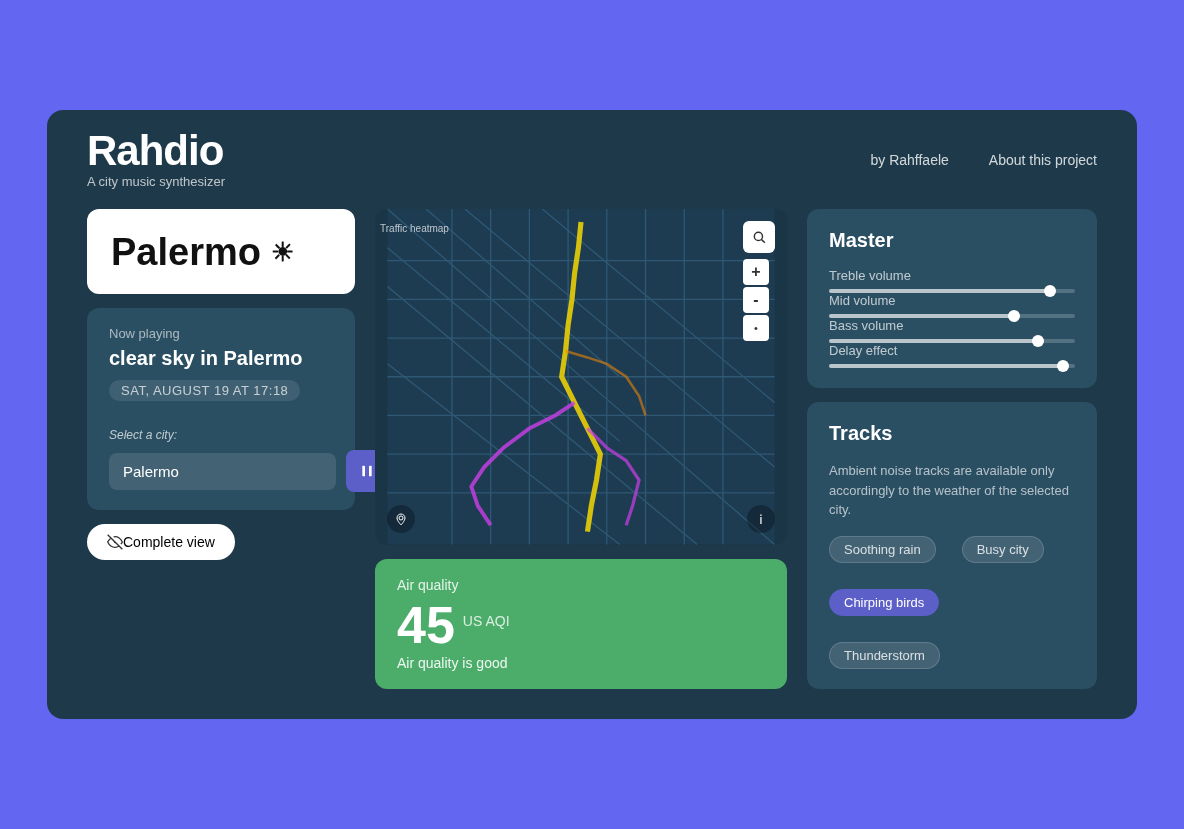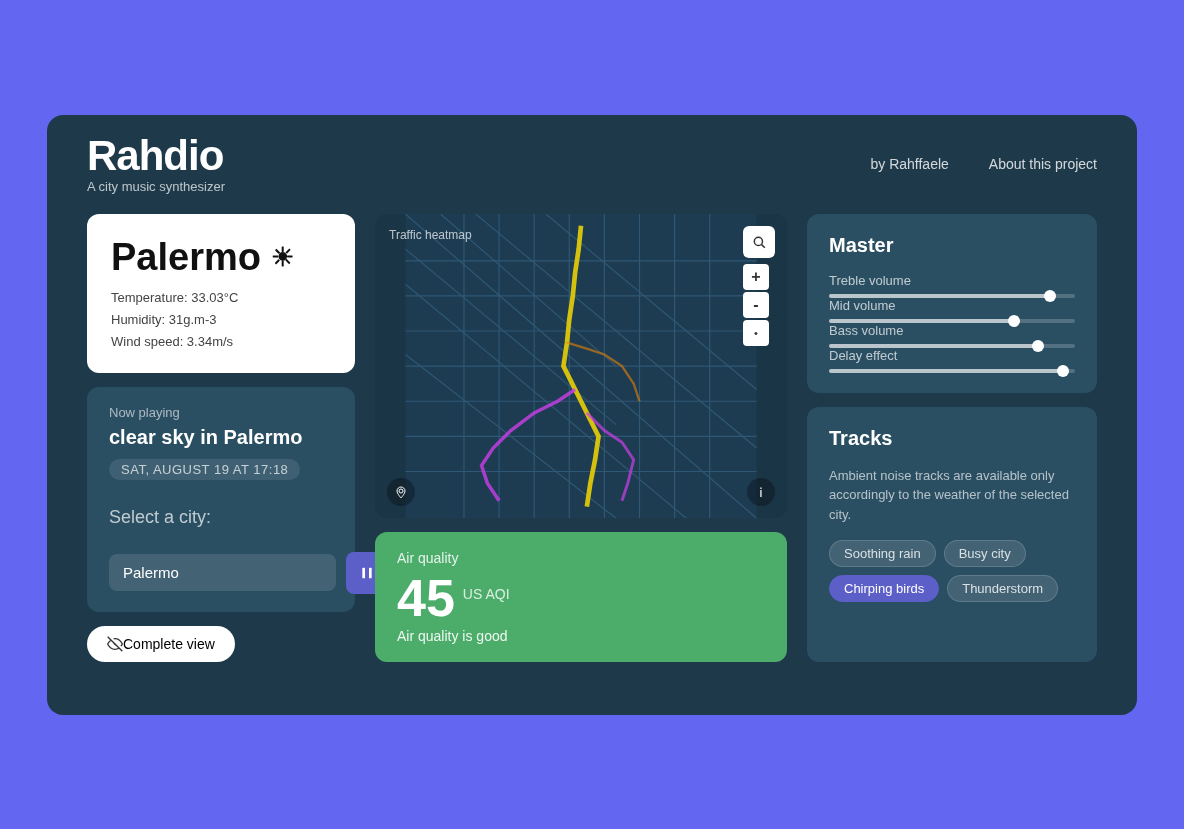--- a/index.html
+++ b/index.html
@@ -107,22 +107,23 @@
       background: rgba(255,255,255,0.1);
       border-radius: 20px;
       padding: 3px 12px;
       color: rgba(255,255,255,0.7);
       font-size: 13px;
       letter-spacing: 0.5px;
       margin-bottom: 27px;
     }
     .select-city-label {
       color: rgba(255,255,255,0.7);
-      font-size: 18px;
-      margin-bottom: 24px;
+      font-size: 12px;
+      margin-bottom: 8px;
+      font-style: italic;
     }
     .city-input-row {
       display: flex;
       gap: 10px;
       align-items: center;
     }
     .city-input {
       background: rgba(255,255,255,0.12);
       border: none;
       border-radius: 8px;
@@ -173,24 +174,24 @@
     .map-section {
       background: #1a3545;
       border-radius: 12px;
       overflow: hidden;
       position: relative;
       flex: 1;
       min-height: 260px;
     }
     .map-label {
       color: rgba(255,255,255,0.7);
-      font-size: 12px;
+      font-size: 10px;
       position: absolute;
       top: 14px;
-      left: 14px;
+      left: 5px;
       z-index: 2;
     }
     .map-controls {
       position: absolute;
       right: 12px;
       top: 12px;
       display: flex;
       flex-direction: column;
       gap: 2px;
       z-index: 3;
@@ -330,21 +331,21 @@
     }
     .tracks-desc {
       color: rgba(255,255,255,0.65);
       font-size: 13px;
       line-height: 1.5;
       margin-bottom: 16px;
     }
     .track-tags {
       display: flex;
       flex-wrap: wrap;
-      gap: 8px;
+      gap: 26px;
     }
     .track-tag {
       border-radius: 20px;
       padding: 5px 14px;
       font-size: 13px;
       cursor: pointer;
     }
     .track-tag.inactive {
       background: rgba(255,255,255,0.12);
       color: rgba(255,255,255,0.8);
@@ -373,25 +374,20 @@
   </div>
 
   <div class="main-content">
 
     <div class="left-col">
 
       <div class="weather-card">
         <div class="city-name">
           <span>Palermo</span>
           <span class="sun-icon">☀</span>
-        </div>
-        <div class="weather-details">
-          <div>Temperature: 33.03°C</div>
-          <div>Humidity: 31g.m-3</div>
-          <div>Wind speed: 3.34m/s</div>
         </div>
       </div>
 
       <div class="now-playing-card">
         <div class="now-playing-label">Now playing</div>
         <div class="now-playing-title">clear sky in Palermo</div>
         <div class="date-badge">SAT, AUGUST 19 AT 17:18</div>
         <div class="select-city-label">Select a city:</div>
         <div class="city-input-row">
           <input class="city-input" type="text" value="Palermo" style="">

